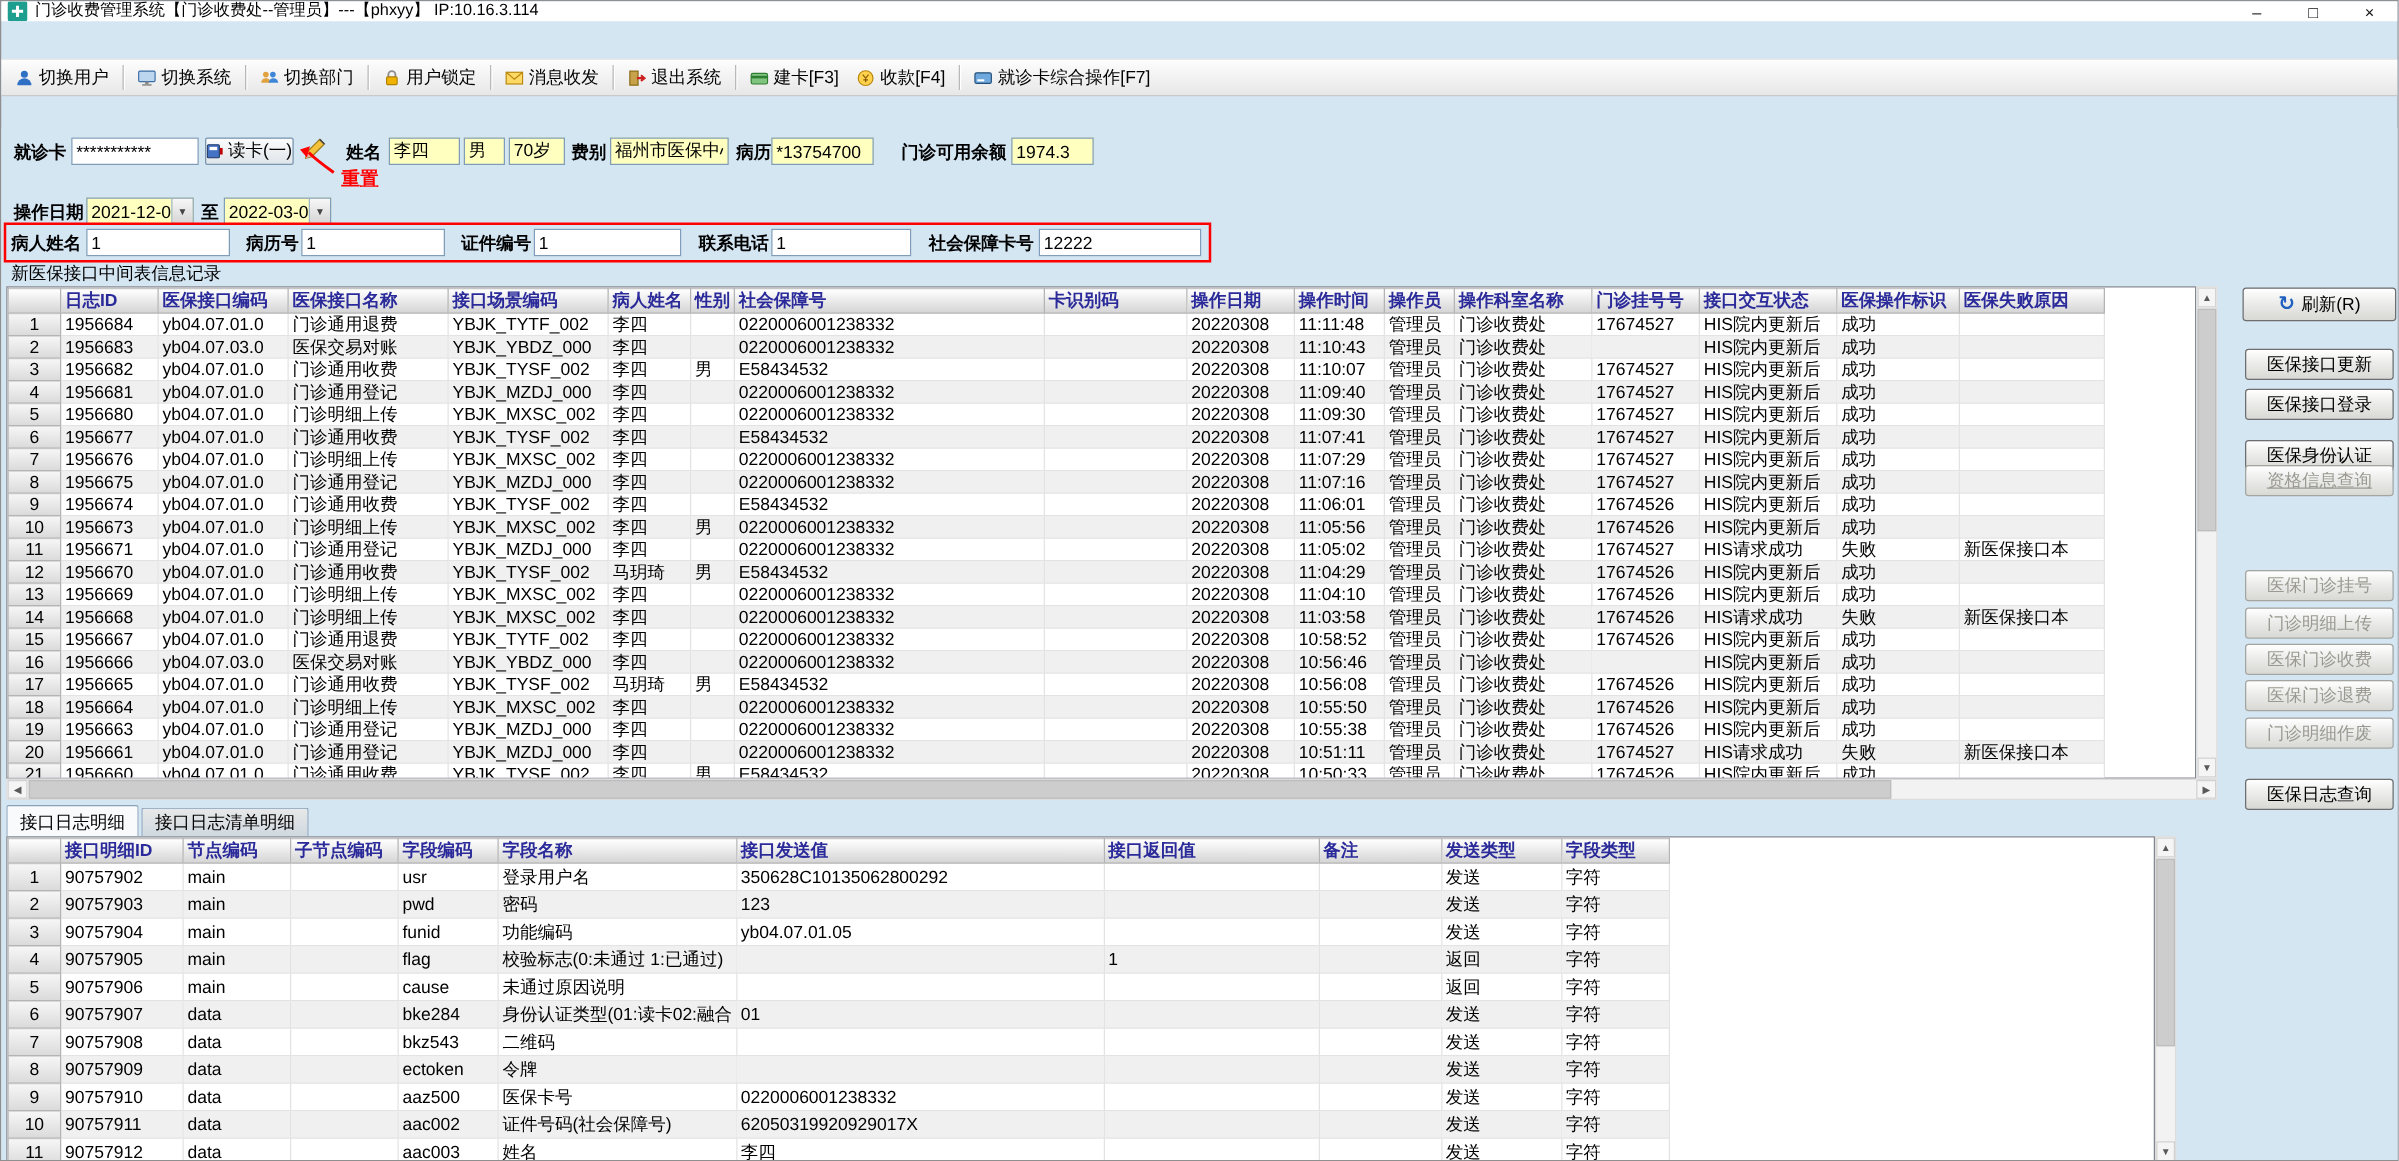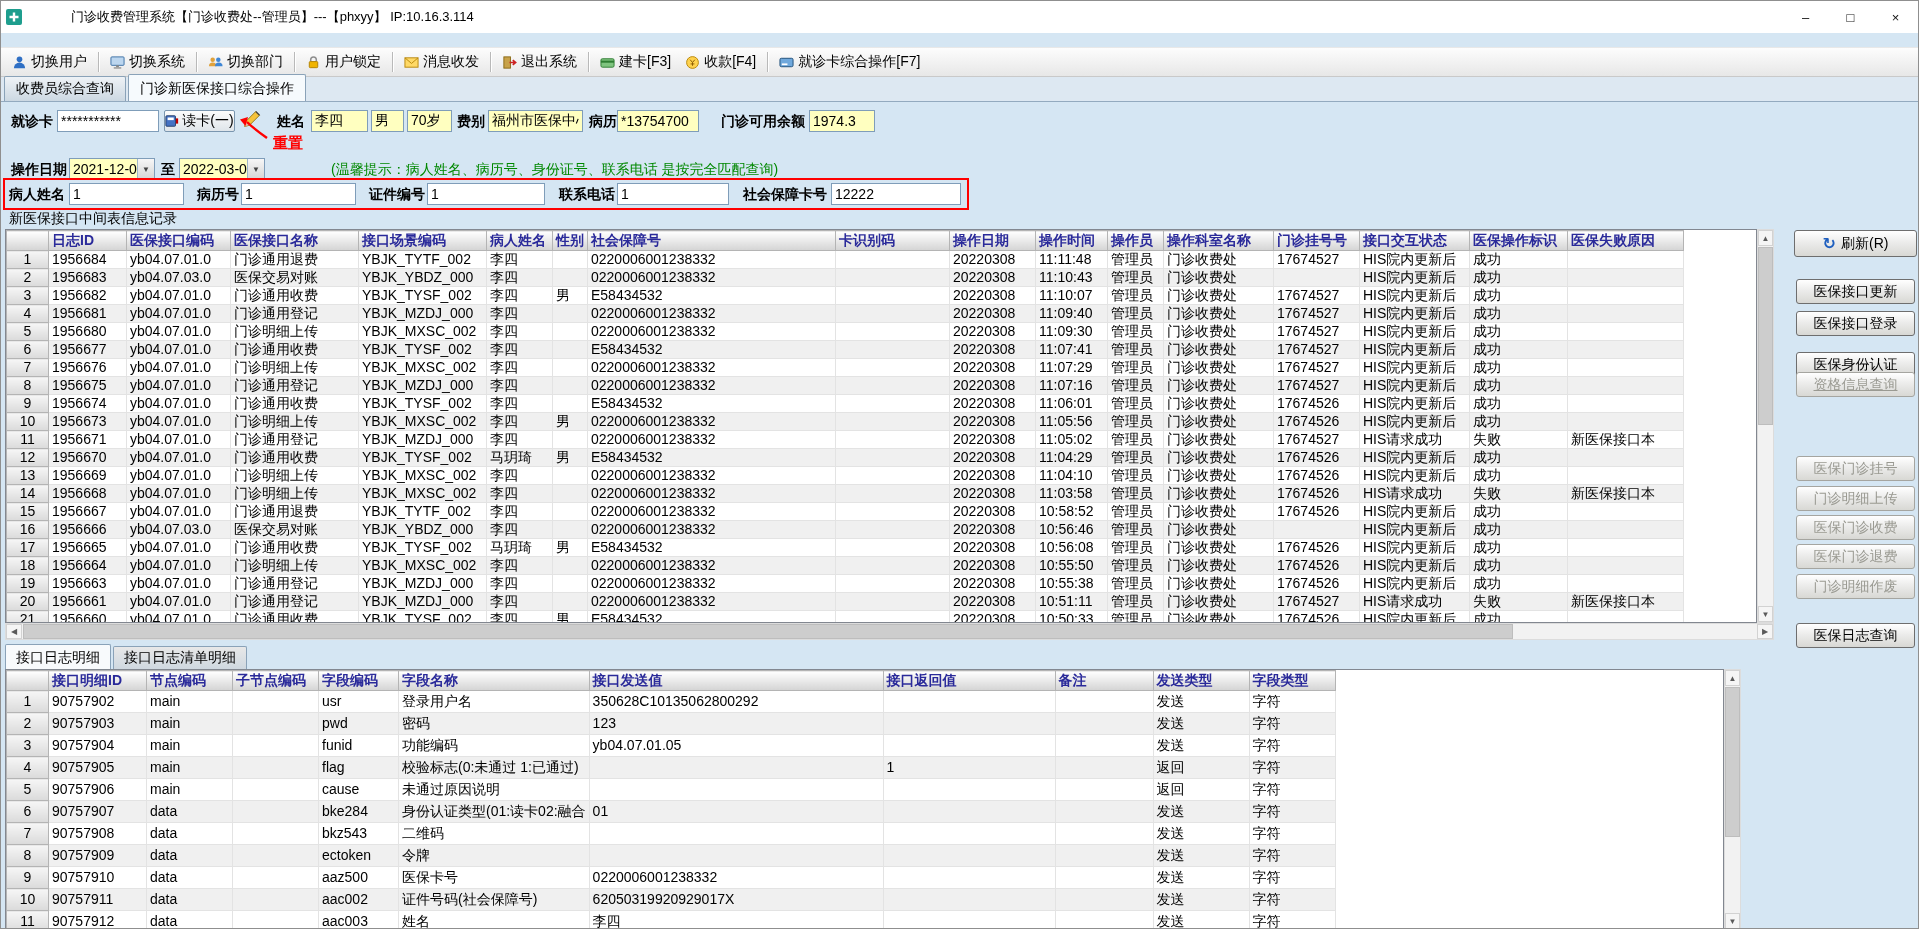--- a/index.html
+++ b/index.html
@@ -1,21 +1,21 @@
 <!DOCTYPE html>
 <html><head>
 <meta charset="utf-8">
 <style>
   *{margin:0;padding:0;box-sizing:border-box;}
   html,body{width:1919px;height:929px;overflow:hidden;background:#d5e6f3;}
   body{font-family:"Liberation Sans","DejaVu Sans",sans-serif;color:#000;}
   #app{position:relative;width:1919px;height:929px;background:#d5e6f3;border:1px solid #8f8f8f;overflow:hidden;}
 
   
-  #titlebar{position:absolute;left:0;top:0;width:100%;height:32px;background:#ffffff;display:flex;align-items:center;gap:43px;}
+  #titlebar{position:absolute;left:0;top:0;width:100%;height:16px;background:#ffffff;display:flex;align-items:flex-end;}
   #app-icon{margin-left:5px;width:16px;height:16px;display:flex;}
   #title-text{font-size:13px;margin-left:6px;white-space:nowrap;}
   #win-controls{margin-left:auto;display:flex;height:100%;}
   .win-btn{width:45px;height:100%;display:flex;align-items:center;justify-content:center;font-size:13px;color:#111;}
 
   
   #menubar{position:absolute;left:0;top:24px;width:100%;height:22px;background:#f0f0f0;display:flex;align-items:center;padding-left:2px;}
   .menu-item{padding:0 9px;font-size:14px;height:100%;display:flex;align-items:center;white-space:nowrap;}
 
   
@@ -180,24 +180,20 @@
         <span class="icn">
           <svg width="15" height="15" viewBox="0 0 16 16">
             <rect x="1" y="3.5" width="14" height="9" rx="1.5" fill="#6fa8dc" stroke="#1f4e79"></rect>
             <rect x="3" y="9" width="6" height="1.8" fill="#fff"></rect>
           </svg>
         </span>
         <span>就诊卡综合操作[F7]</span>
       </div>
     </div>
 
-  <div id="tabstrip">
-      <div class="tab">收费员综合查询</div>
-      <div class="tab active">门诊新医保接口综合操作</div>
-    </div>
 
   <div id="content">
 
     <span class="lbl" style="left:10px;top:8px;">就诊卡</span>
     <input class="ipt" style="left: 56px; top: 8px; width: 102px;" value="***********">
     <div class="mini-btn" style="left:163px;top:8px;width:71px;">
       <span class="icn">
         <svg width="14" height="14" viewBox="0 0 16 16">
             <rect x="1" y="2" width="11" height="12" rx="1" fill="#4472c4" stroke="#1f3864"></rect>
             <rect x="3" y="4" width="7" height="3" fill="#fff"></rect>
@@ -233,21 +229,20 @@
     <span class="lbl" style="left:10px;top:56px;">操作日期</span>
     <div class="combo" style="left:68px;top:56px;width:86px;">
       <span class="combo-text">2021-12-09</span>
       <span class="combo-btn">▼</span>
     </div>
     <span class="lbl" style="left:160px;top:56px;">至</span>
     <div class="combo" style="left:178px;top:56px;width:86px;">
       <span class="combo-text">2022-03-09</span>
       <span class="combo-btn">▼</span>
     </div>
-    <span id="hint">(温馨提示：病人姓名、病历号、身份证号、联系电话 是按完全匹配查询)</span>
 
     <div id="filter-box"></div>
     <span class="lbl" style="left:8px;top:81px;">病人姓名</span>
     <input class="ipt" style="left: 68px; top: 81px; width: 115px;" value="1">
     <span class="lbl" style="left:196px;top:81px;">病历号</span>
     <input class="ipt" style="left: 240px; top: 81px; width: 115px;" value="1">
     <span class="lbl" style="left:368px;top:81px;">证件编号</span>
     <input class="ipt" style="left: 426px; top: 81px; width: 118px;" value="1">
     <span class="lbl" style="left:558px;top:81px;">联系电话</span>
     <input class="ipt" style="left: 616px; top: 81px; width: 112px;" value="1">

